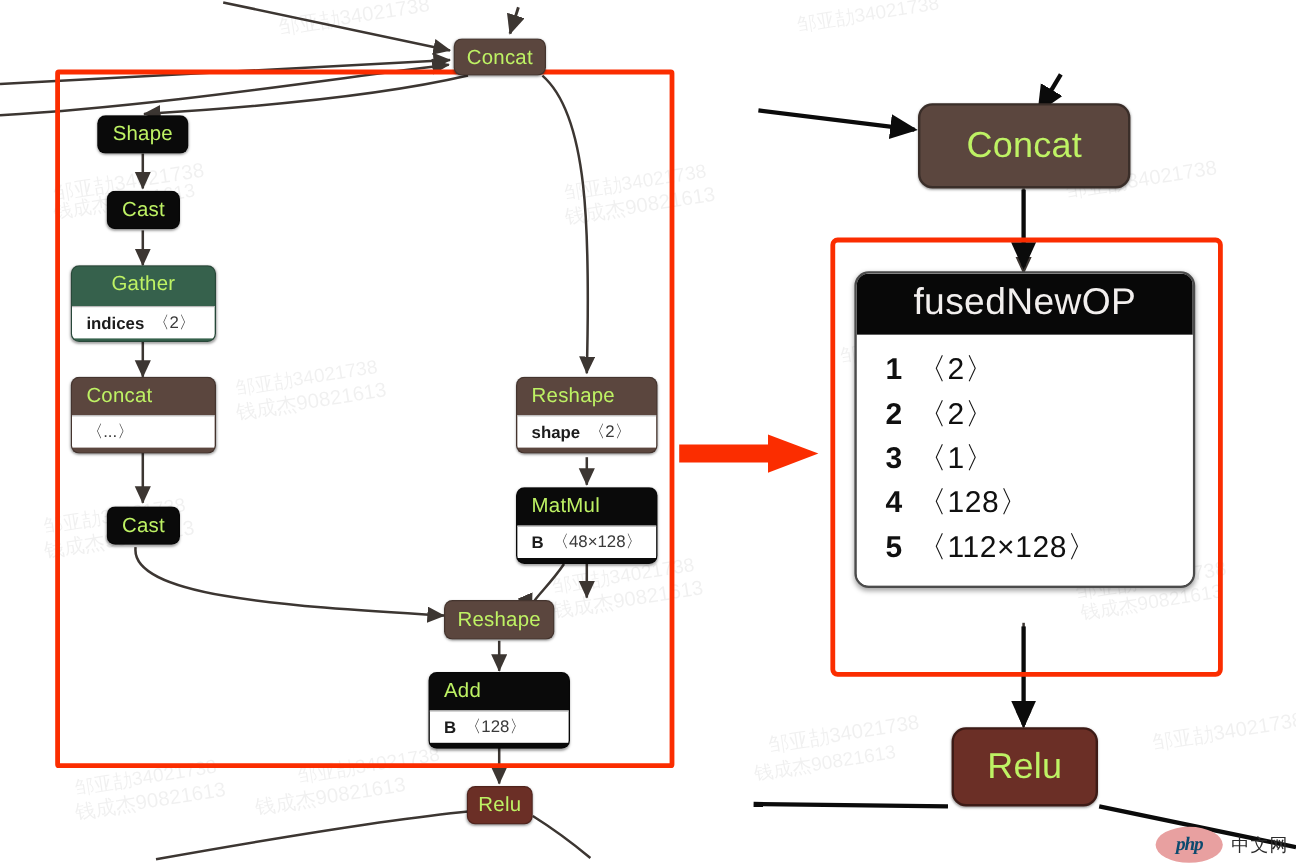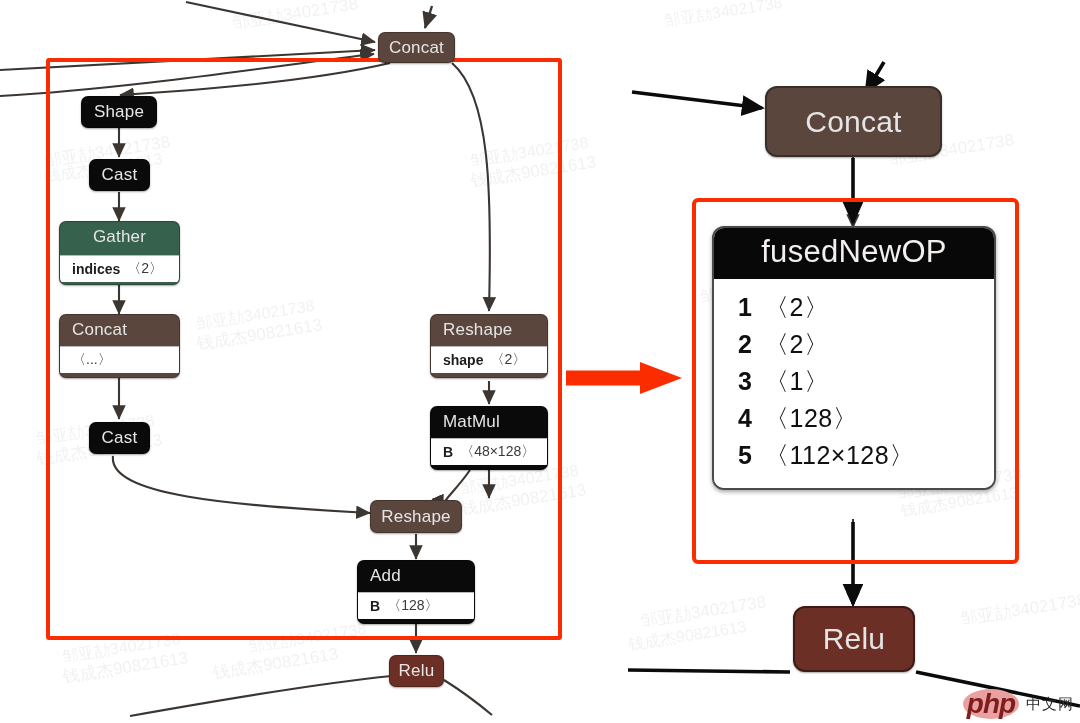--- a/index.html
+++ b/index.html
@@ -28,21 +28,21 @@
   
   .node {
     position: absolute;
     border-radius: 7px;
     box-sizing: border-box;
     box-shadow: 0 1px 2px rgba(0,0,0,0.35);
     overflow: hidden;
     border: 1px solid rgba(0,0,0,0.25);
   }
   .node .title {
-    color: #e5e5e5;
+    color: #bef264;
     text-align: left;
     white-space: nowrap;
     overflow: hidden;
     letter-spacing: .2px;
   }
   .node.simple {
     display: flex;
     align-items: center;
     justify-content: center;
   }
@@ -144,25 +144,25 @@
     bottom: 4px;
     display: flex;
     align-items: center;
     gap: 7px;
   }
   #php-logo {
     width: 56px;
     height: 30px;
     border-radius: 50%;
     background: #e8a0a0;
-    color: #7f1d1d;
-    font-family: Liberation Sans, sans-serif;
+    color: #0c4a6e;
+    font-family: Liberation Serif, serif;
     font-style: italic;
     font-weight: bold;
-    font-size: 28px;
+    font-size: 16px;
     display: flex;
     align-items: center;
     justify-content: center;
     letter-spacing: -1px;
   }
   #php-cn-text {
     font-size: 15px;
     color: #2b2b2b;
     letter-spacing: 1px;
   }

